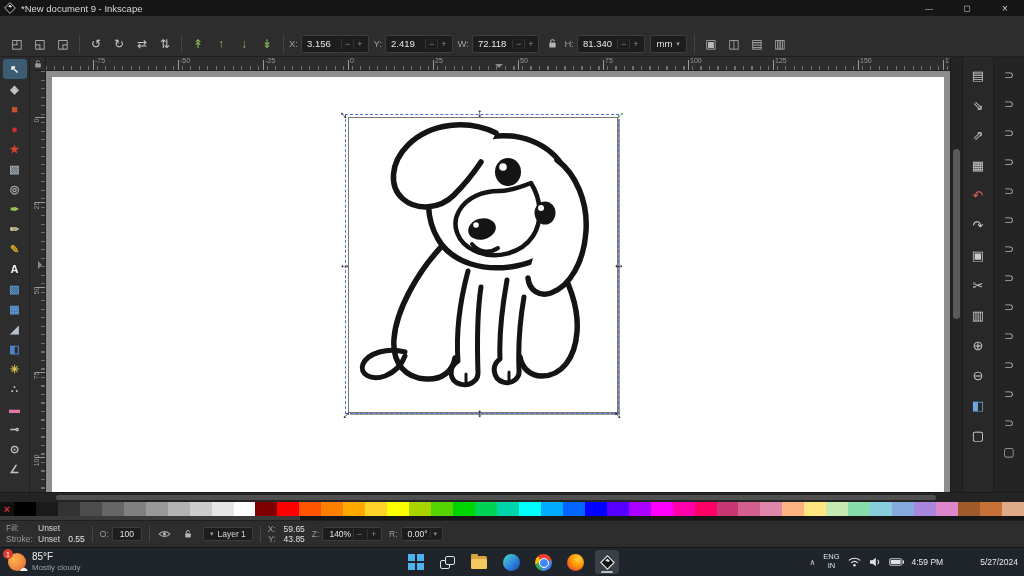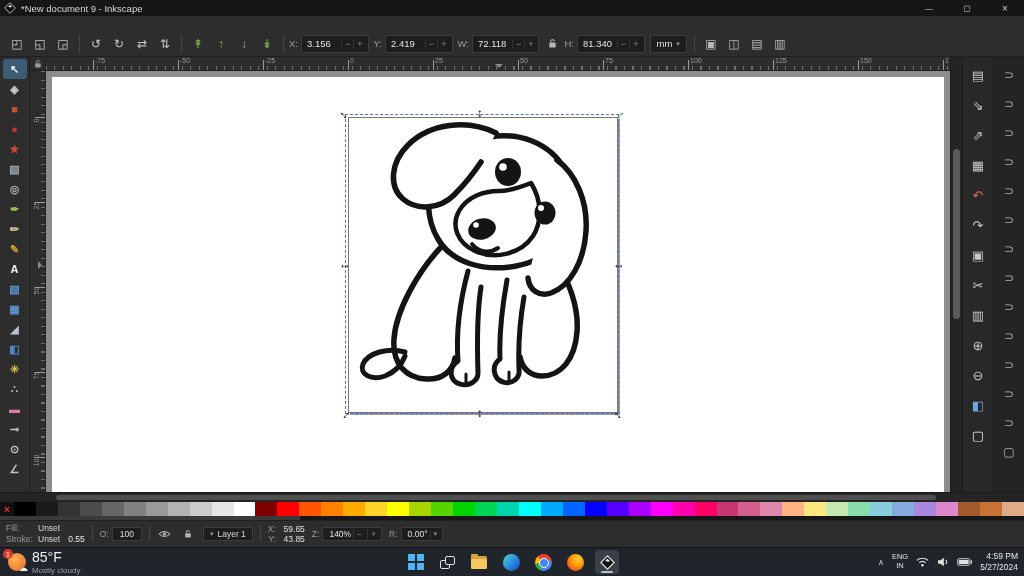--- a/index.html
+++ b/index.html
@@ -110,21 +110,21 @@
   .zbox{display:flex;align-items:center;background:#1d1d1d;border:1px solid #3c3c3c;border-radius:2px;padding:1px 2px 1px 6px;color:#e6e6e6;gap:2px;}
   .zstep{color:#8a8a8a;padding:0 3px;border-left:1px solid #333;}
 
   
   .taskbar{position:absolute;left:0;top:547px;width:1024px;height:29px;background:#20242b;border-top:1px solid #12151a;}
   .tb-left{position:absolute;left:8px;top:0;height:100%;display:flex;align-items:center;gap:6px;}
   .weather-icon{position:relative;width:18px;height:18px;border-radius:50%;background:radial-gradient(circle at 35% 35%,#ffb347,#e2663c);flex:none;}
   .weather-cloud{position:absolute;right:-2px;bottom:-2px;font-size:9px;color:#f4f6f8;line-height:1;}
   .badge{position:absolute;left:-5px;top:-4px;min-width:10px;height:10px;border-radius:5px;background:#d83b2e;color:#fff;font-size:7px;display:flex;align-items:center;justify-content:center;padding:0 2px;}
   .wtext{display:flex;flex-direction:column;line-height:1.2;}
-  .wtemp{font-size:14px;color:#eeeeee;}
+  .wtemp{font-size:10px;color:#eeeeee;}
   .wcond{font-size:8px;color:#9aa0a8;}
   .tb-center{position:absolute;left:50%;top:0;height:100%;transform:translateX(-50%);display:flex;align-items:center;gap:8px;}
   .startbtn{width:22px;height:22px;display:flex;align-items:center;justify-content:center;}
   .winlogo{display:grid;grid-template-columns:7px 7px;grid-template-rows:7px 7px;gap:1.5px;}
   .winlogo i{background:#4fb2f2;display:block;}
   .searchpill{width:150px;height:22px;border-radius:11px;background:#2d333c;border:1px solid #3e4450;display:flex;align-items:center;padding:0 3px 0 9px;gap:6px;}
   .search-label{font-size:9px;color:#c2c6cc;flex:1;}
   .search-deco{width:15px;height:15px;border-radius:50%;background:conic-gradient(#e5533c,#f2b33c,#4fb25c,#3c7ee5,#e5533c);flex:none;}
   .appbtn{width:24px;height:24px;border-radius:4px;display:flex;align-items:center;justify-content:center;position:relative;}
   .tv{width:15px;height:13px;position:relative;}
@@ -137,21 +137,21 @@
   .folder .front{position:absolute;left:0;top:3px;right:0;bottom:0;background:#f5c85e;border-radius:1.5px;}
   .edgeicon{width:17px;height:17px;border-radius:50%;background:linear-gradient(135deg,#49d7c6 5%,#2a7de1 60%,#1b4ca1);}
   .chromeicon{width:17px;height:17px;border-radius:50%;background:conic-gradient(from -45deg,#ea4335 0 33%,#4285f4 0 66%,#34a853 0 85%,#fbbc05 0);position:relative;}
   .chromeicon::after{content:"";position:absolute;left:4.5px;top:4.5px;width:8px;height:8px;border-radius:50%;background:#4285f4;border:1.5px solid #fff;}
   .fficon{width:17px;height:17px;border-radius:50%;background:radial-gradient(circle at 65% 30%,#ffd13c,#ff9500 45%,#e5483c 80%);}
   .inkapp{background:#3a4048;}
   .inkapp::after{content:"";position:absolute;bottom:1px;left:6px;right:6px;height:2px;border-radius:1px;background:#b9bec4;}
   .tb-right{position:absolute;right:6px;top:0;height:100%;display:flex;align-items:center;gap:8px;}
   .tray-chev{color:#d5d5d5;font-size:8px;}
   .lang{display:flex;flex-direction:column;align-items:center;line-height:1.15;font-size:7.5px;color:#dfe3e8;}
-  .clock{display:flex;flex-direction:column;align-items:flex-end;line-height:1.25;font-size:8.5px;color:#e8eaed;}
+  .clock{display:flex;align-items:flex-end;line-height:1.25;font-size:8.5px;color:#e8eaed;gap:37px;}
 </style>
 </head>
 <body>
 
 <div class="screen">
 
   <header class="titlebar">
     <span class="app-icon">
       <svg viewBox="0 0 14 14" width="12" height="12">
           <path d="M7 0.8 L13.2 7 L7 13.2 L0.8 7 Z" fill="#0e0f11" stroke="#dcdcdc" stroke-width="1"></path>

